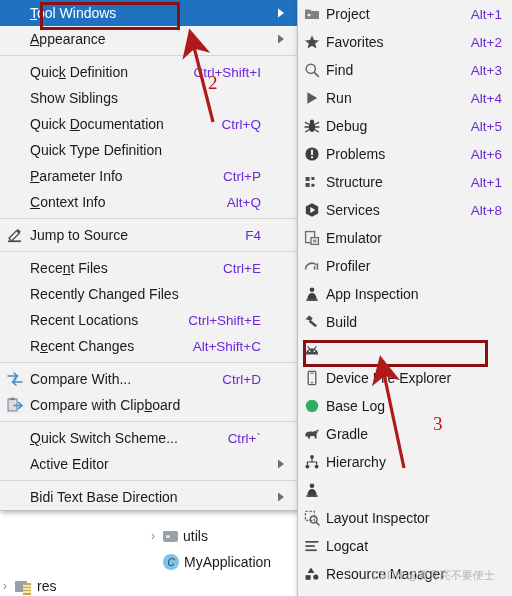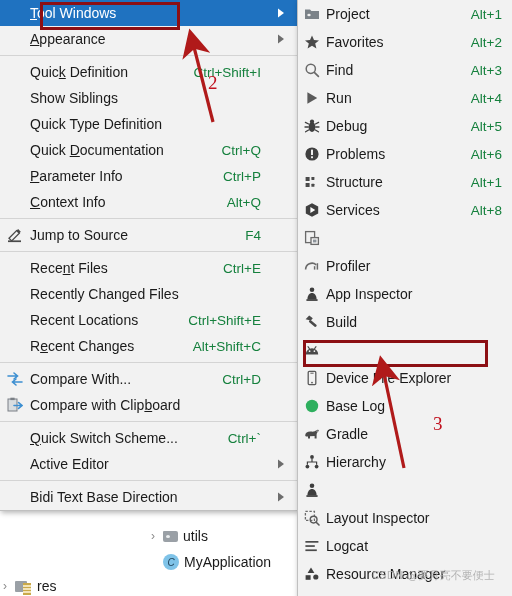--- a/index.html
+++ b/index.html
@@ -35,21 +35,21 @@
     font-size:14px;color:#1a1a1a;box-sizing:border-box;
   }
   .menu-item{
     position:relative;display:flex;align-items:center;height:26px;
     padding:0 10px 0 0;box-sizing:border-box;white-space:nowrap;cursor:default;
   }
   .menu-item.sel{background:#1f72c0;color:#ffffff;}
   .mi-ico{width:28px;min-width:28px;display:flex;align-items:center;justify-content:center;}
   .mi-label{flex:1;overflow:hidden;text-overflow:ellipsis;}
   .mi-label u{text-decoration:underline;}
-  .mi-key{color:#15803d;font-size:13.5px;margin-left:18px;}
+  .mi-key{color:#6d28d9;font-size:13.5px;margin-left:18px;}
   .mi-sub{width:12px;min-width:12px;margin-left:14px;display:flex;align-items:center;justify-content:center;color:#6d6d6d;}
   .menu-item.sel .mi-sub{color:#ffffff;}
   .sep{height:1px;background:#d4d4d4;margin:3px 0;}
 
   
   #menu-left{left:0;top:-1px;width:298px;padding:0;border-left:none;}
   #menu-left .menu-item{height:26px;}
   #menu-left .mi-ico{width:30px;min-width:30px;}
 
   
@@ -133,27 +133,27 @@
       <span class="mi-key">Ctrl+Shift+I</span>
       <span class="mi-sub"></span>
     </div>
     <div class="menu-item">
       <span class="mi-ico"></span>
       <span class="mi-label">Show Siblings</span>
       <span class="mi-sub"></span>
     </div>
     <div class="menu-item">
       <span class="mi-ico"></span>
-      <span class="mi-label">Quick Type Definition</span>
-      <span class="mi-sub"></span>
-    </div>
-    <div class="menu-item">
-      <span class="mi-ico"></span>
       <span class="mi-label">Quick <u>D</u>ocumentation</span>
       <span class="mi-key">Ctrl+Q</span>
+      <span class="mi-sub"></span>
+    </div>
+    <div class="menu-item">
+      <span class="mi-ico"></span>
+      <span class="mi-label">Quick Type Definition</span>
       <span class="mi-sub"></span>
     </div>
     <div class="menu-item">
       <span class="mi-ico"></span>
       <span class="mi-label"><u>P</u>arameter Info</span>
       <span class="mi-key">Ctrl+P</span>
       <span class="mi-sub"></span>
     </div>
     <div class="menu-item">
       <span class="mi-ico"></span>
@@ -333,40 +333,41 @@
       <span class="mi-key">Alt+8</span>
     </div>
     <div class="menu-item">
       <span class="mi-ico">
         <svg class="ic" width="16" height="16" viewBox="0 0 16 16">
           <rect x="1.6" y="1.6" width="9" height="11" fill="none" stroke="#6a6a6a" stroke-width="1.3"></rect>
           <rect x="7" y="7.6" width="7.4" height="6.8" fill="#f2f2f2" stroke="#6a6a6a" stroke-width="1.3"></rect>
           <rect x="9" y="9.6" width="3.4" height="2.8" fill="#8d949b"></rect>
         </svg>
       </span>
+      <span class="mi-label">Emulator</span>
     </div>
     <div class="menu-item">
       <span class="mi-ico">
         <svg class="ic" width="16" height="16" viewBox="0 0 16 16">
           <path d="M1.6 11.6 A6.4 6.4 0 0 1 12.2 6.8" fill="none" stroke="#6a6a6a" stroke-width="1.6"></path>
           <line x1="13.4" y1="5.2" x2="13.4" y2="11.6" stroke="#6a6a6a" stroke-width="1.5"></line>
           <line x1="10.6" y1="8.2" x2="10.6" y2="11.6" stroke="#6a6a6a" stroke-width="1.5"></line>
         </svg>
       </span>
       <span class="mi-label">Profiler</span>
     </div>
     <div class="menu-item">
       <span class="mi-ico">
         <svg class="ic" width="16" height="16" viewBox="0 0 16 16">
           <circle cx="8" cy="3.8" r="2.3" fill="#3f3f3f"></circle>
           <path d="M3.4 13.6 C3.4 9.4 5.4 7 8 7 C10.6 7 12.6 9.4 12.6 13.6 Z" fill="#3f3f3f"></path>
           <rect x="2.4" y="13.2" width="11.2" height="1.7" fill="#3f3f3f"></rect>
         </svg>
       </span>
-      <span class="mi-label">App Inspector</span>
+      <span class="mi-label">App Inspection</span>
     </div>
     <div class="menu-item">
       <span class="mi-ico">
         <svg class="ic" width="16" height="16" viewBox="0 0 16 16">
           <path d="M1.6 5.2 L5.2 1.6 L8.8 4.2 L6.8 6.4 Z" fill="#4a4a4a"></path>
           <rect x="6.2" y="5.6" width="9" height="2.6" rx="1" transform="rotate(40 6.2 5.6)" fill="#4a4a4a"></rect>
         </svg>
       </span>
       <span class="mi-label">Build</span>
     </div>

